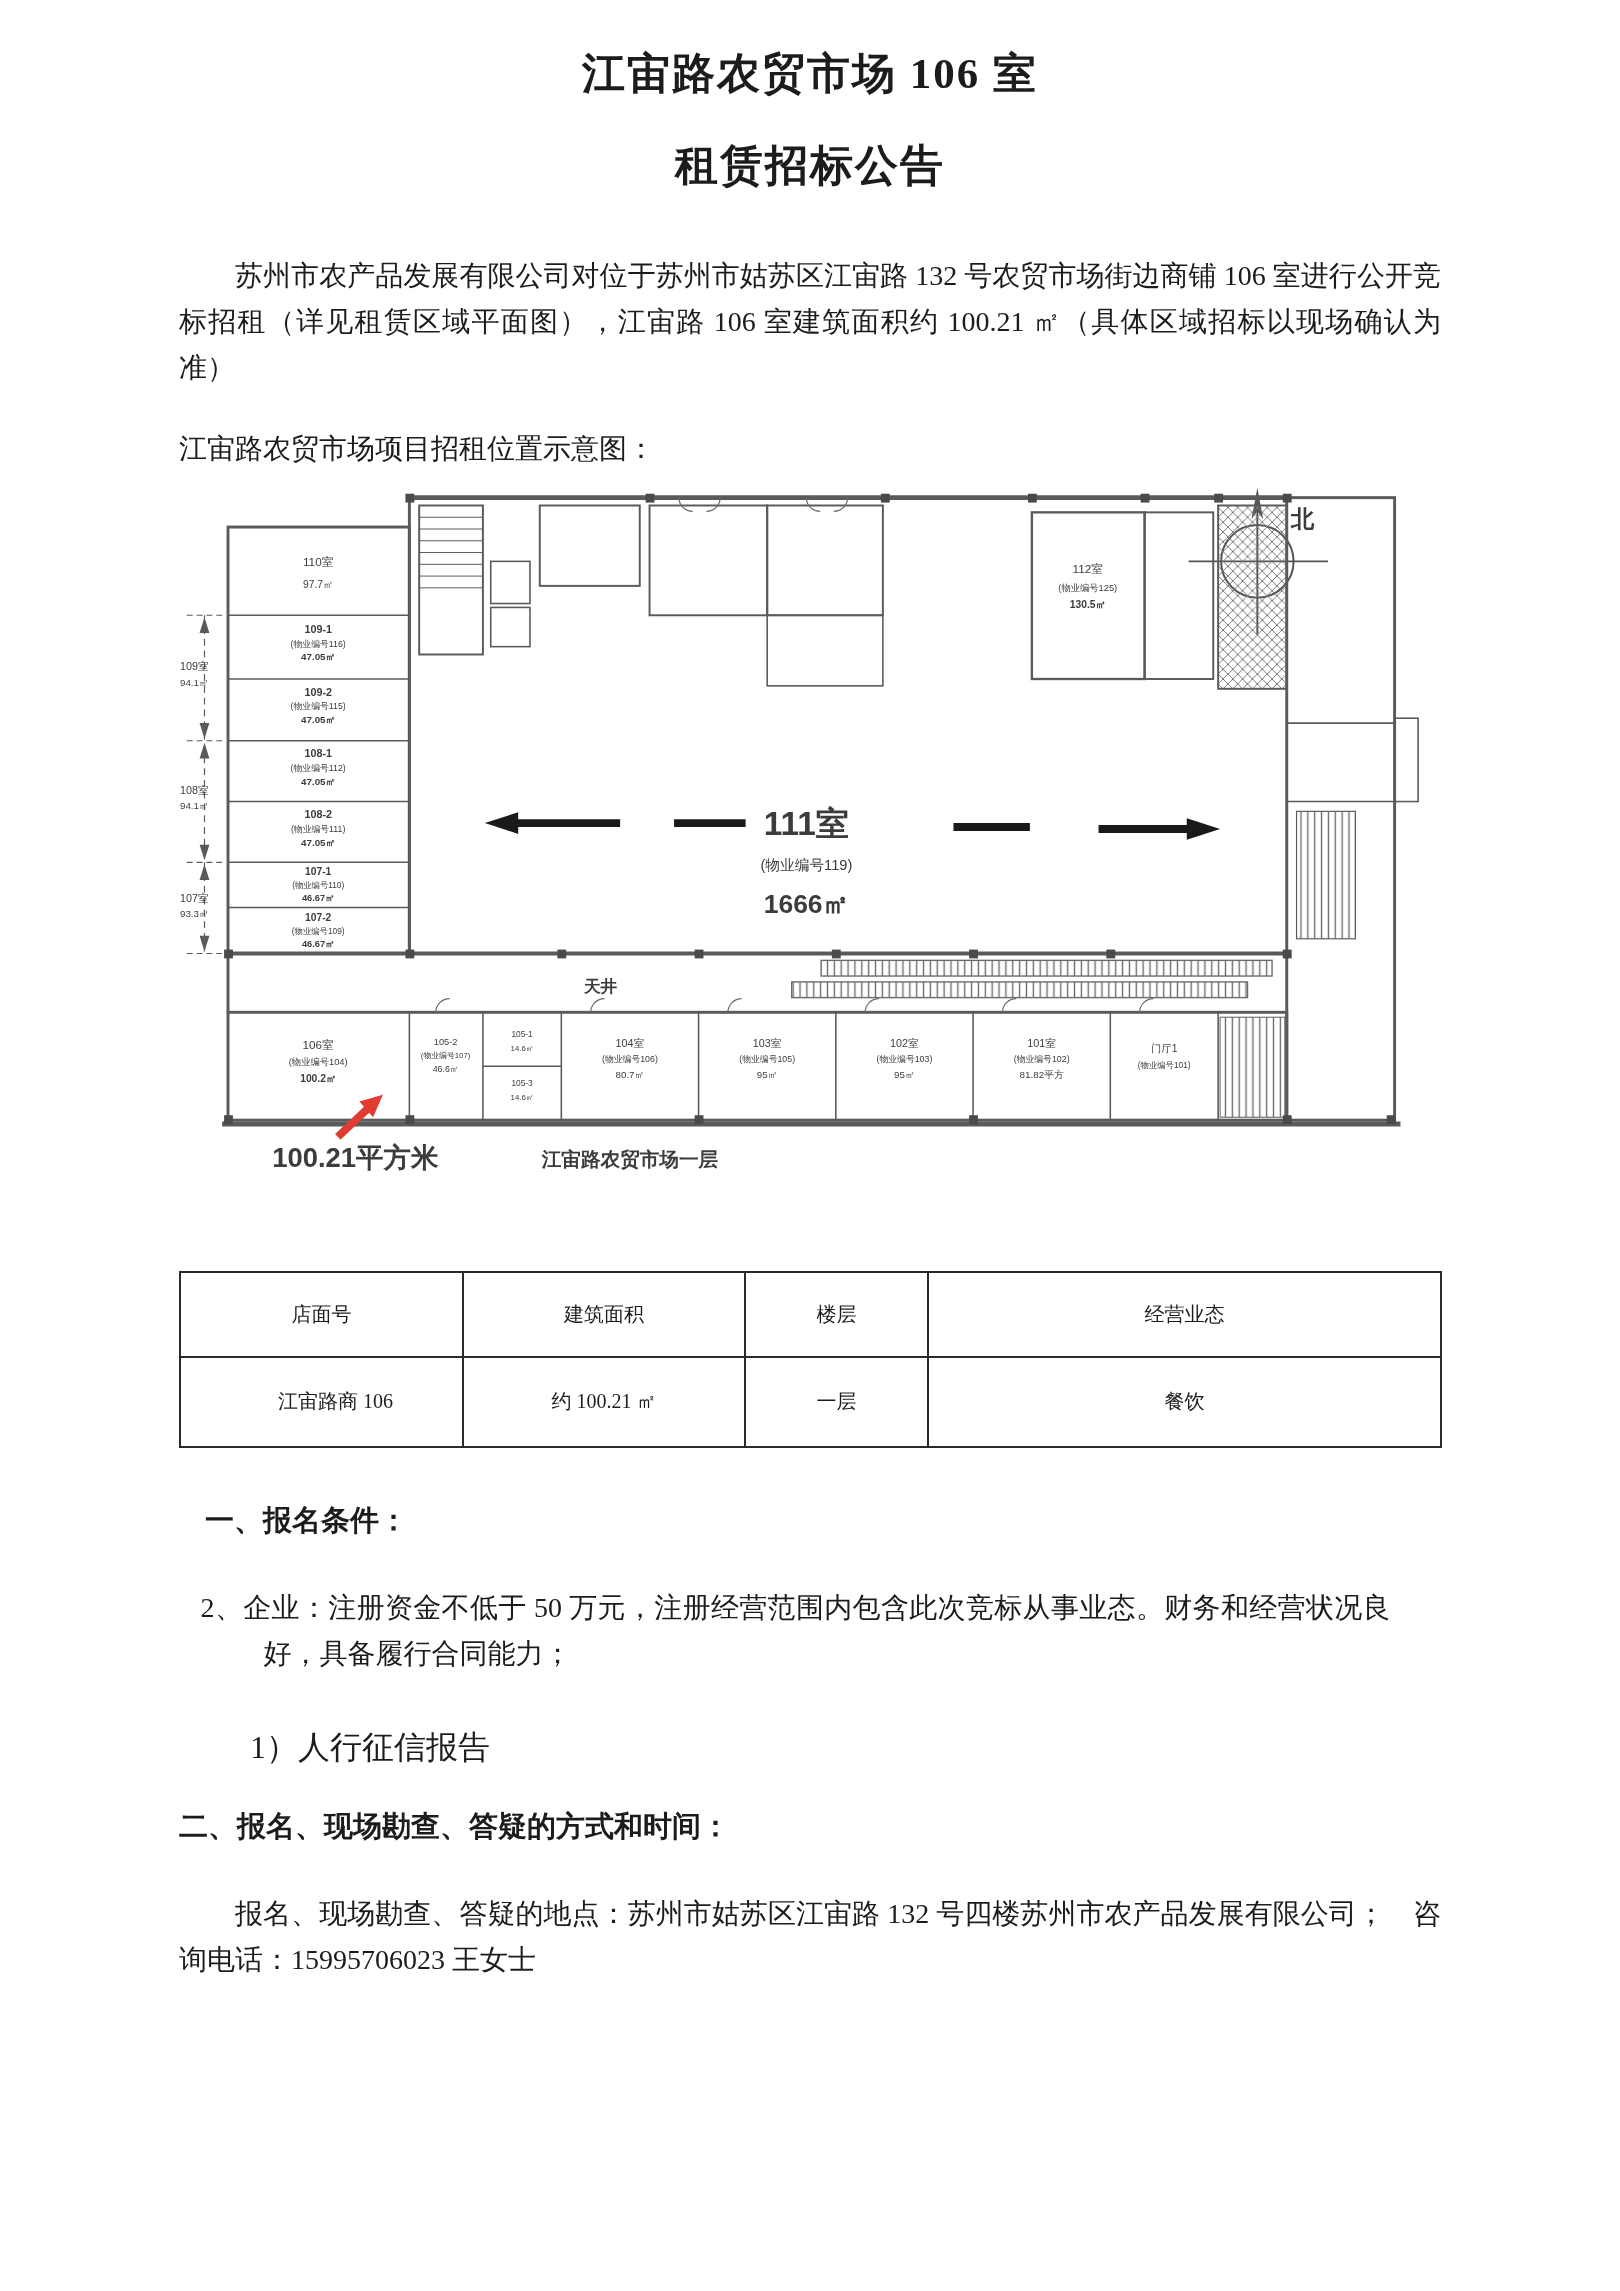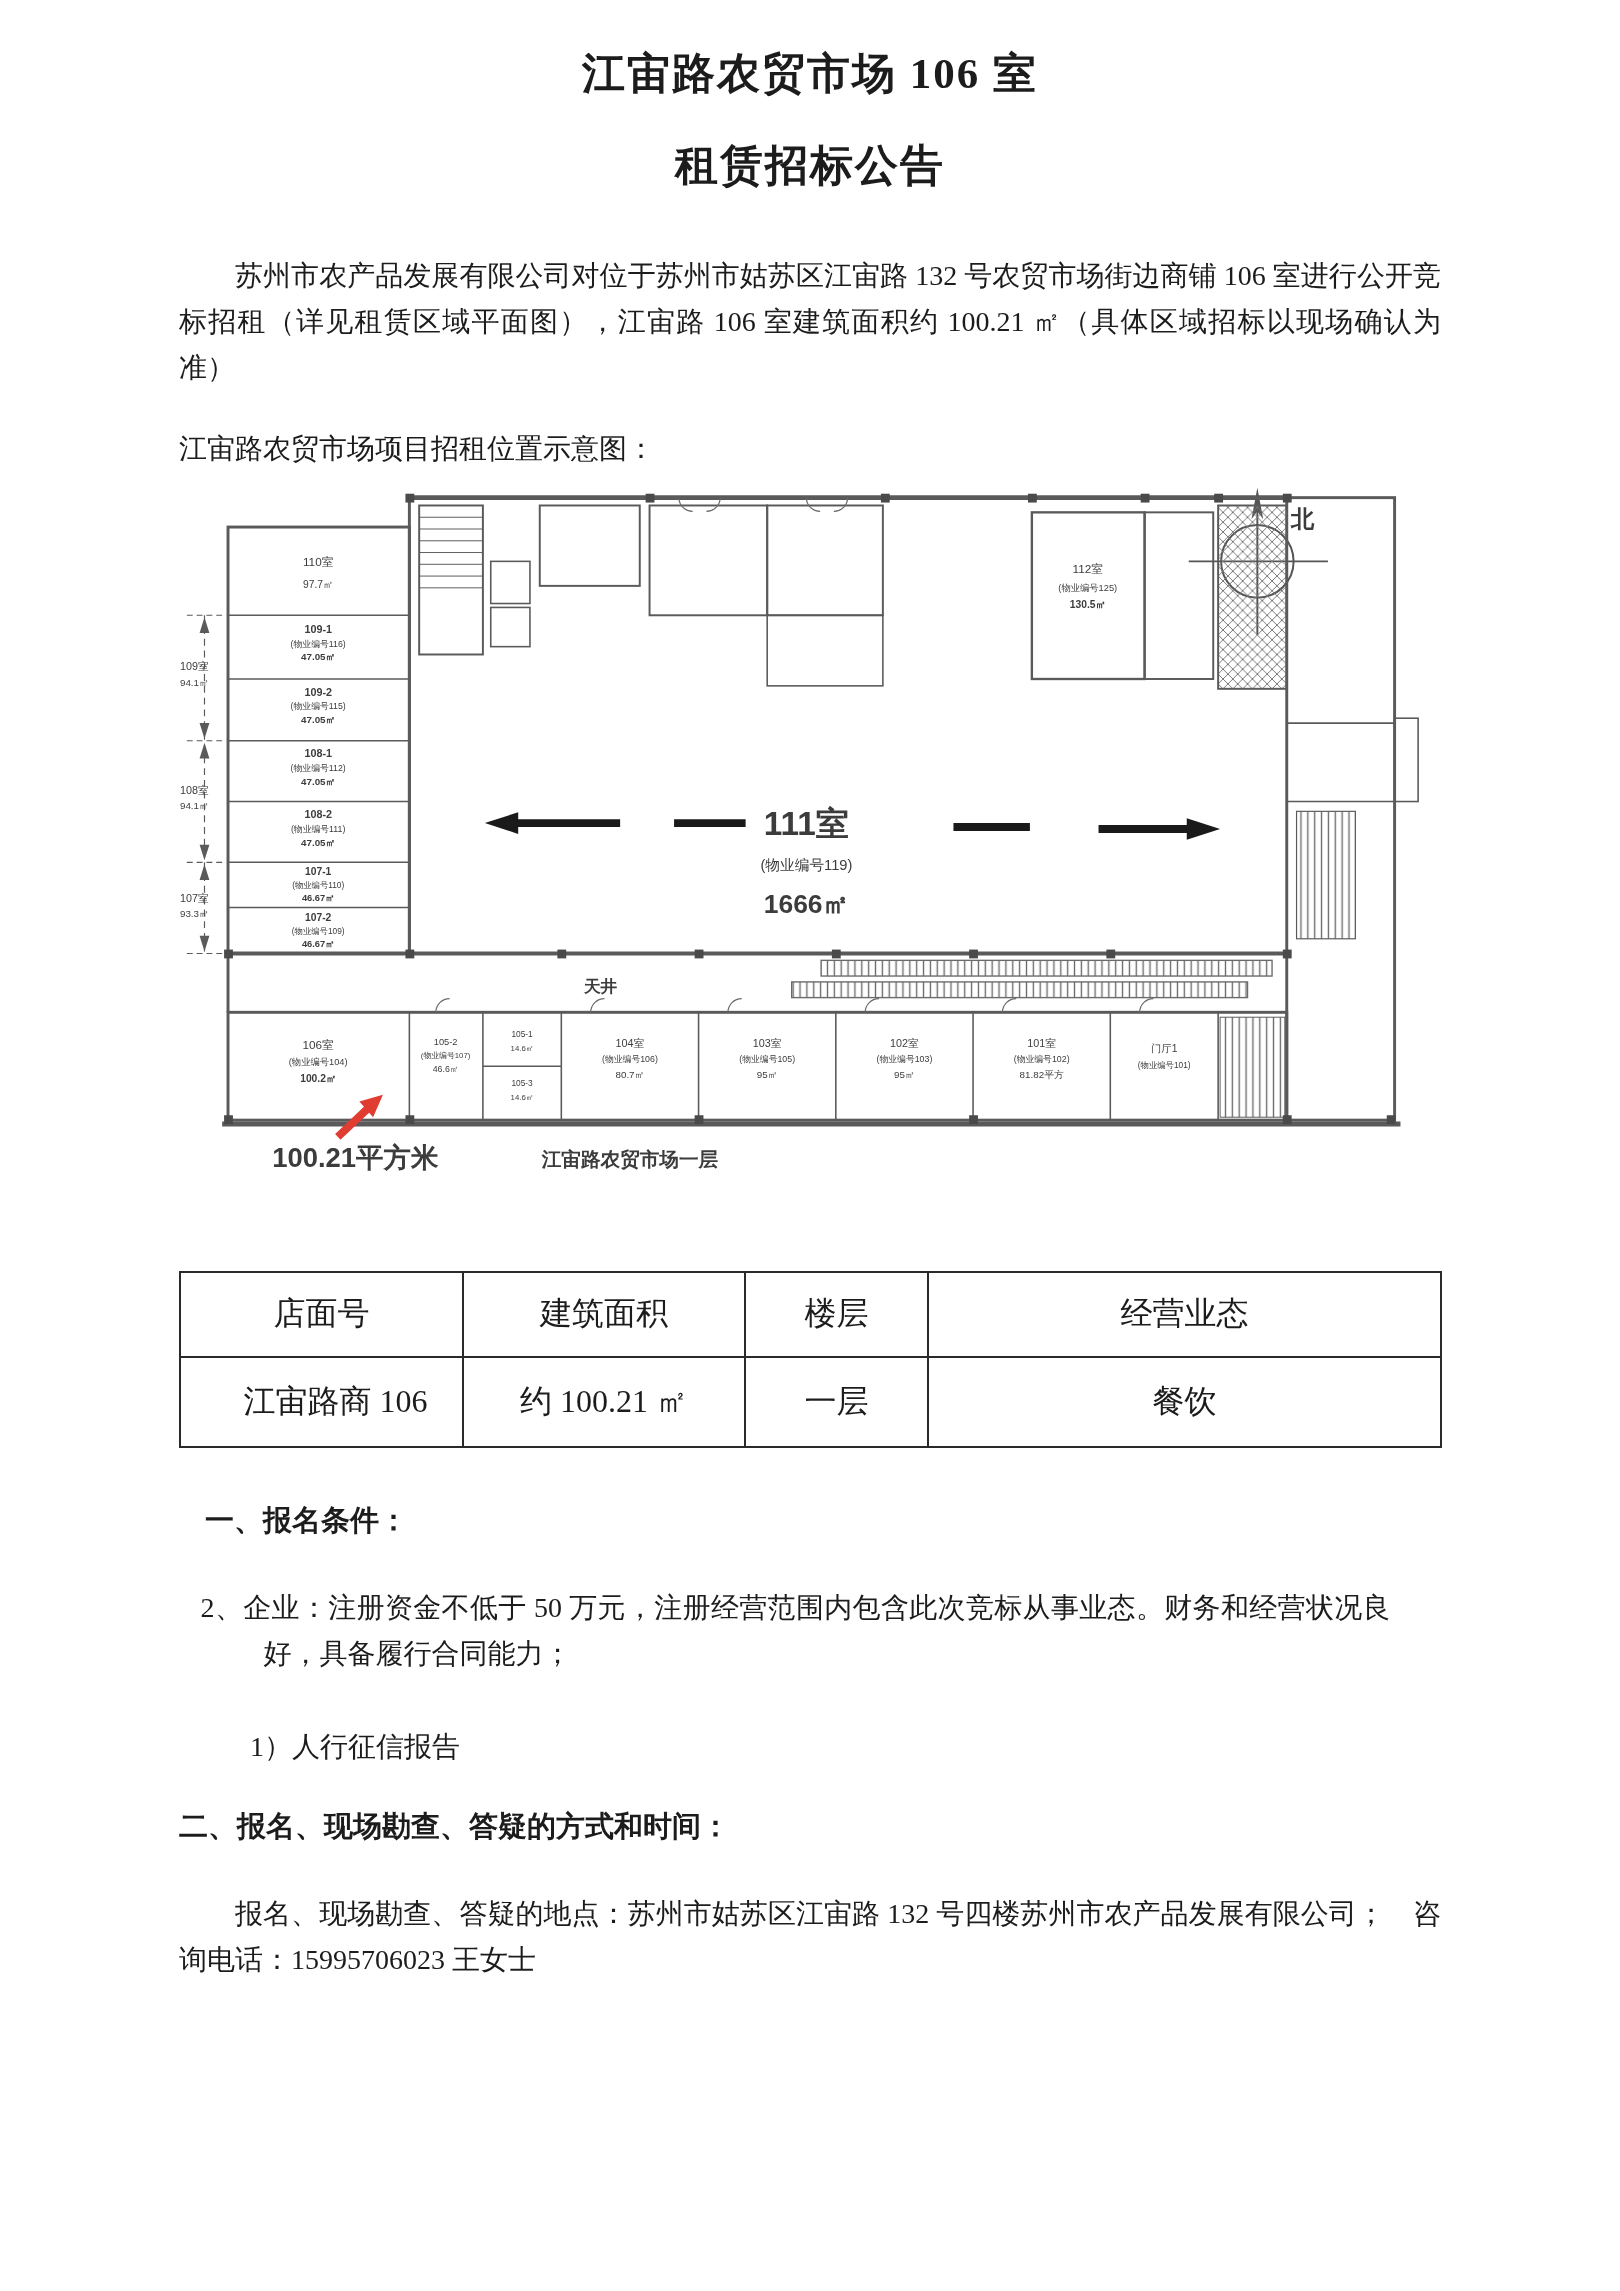--- a/index.html
+++ b/index.html
@@ -7,33 +7,33 @@
        font-family:"Liberation Serif","DejaVu Serif",serif;color:#1c1c1c;}
   .page{padding:45px 179px 0 179px;}
   .title{text-align:center;font-size:43px;font-weight:700;line-height:57px;margin:0 0 35px 0;
          font-family:"Liberation Serif","DejaVu Serif",serif;letter-spacing:2px;}
   .title.second{margin-bottom:59px;}
   .intro{font-size:28px;line-height:46px;text-indent:2em;text-align:justify;margin:0 0 35px 0;}
   .figlabel{font-size:28px;line-height:46px;margin:0 0 5.9px 0;}
   .figure{margin:0 0 88px 0;}
   svg text{font-family:"Liberation Sans","DejaVu Sans",sans-serif;fill:#3c3c3c;}
   table.shop{border-collapse:collapse;width:1261px;table-layout:fixed;margin:0 0 51px 0;}
-  table.shop th,table.shop td{border:2px solid #2a2a2a;font-weight:400;font-size:32px;
+  table.shop th,table.shop td{border:2px solid #2a2a2a;font-weight:400;font-size:20px;
         text-align:center;vertical-align:middle;}
   table.shop{border:2.9px solid #2a2a2a;}
   table.shop th{height:81px;}
   table.shop td{height:86px;text-align:center;}
   td.cell-left{text-align:left;padding-left:29px;}
   .sec-heading{font-family:"Liberation Sans","DejaVu Sans",sans-serif;font-weight:700;
         font-size:29px;line-height:43px;margin:0 0 43px 0;}
   .sec-heading.one{margin-left:26px;}
   .li{font-size:28px;line-height:46px;margin:0 0 47px 21.6px;padding-left:63px;text-indent:-63px;
       max-width:1127px;text-align:justify;}
   .li.short{margin-bottom:35px;}
-  .sub{font-size:28px;line-height:46px;margin:0 0 35px 71px;}
+  .sub{font-size:32px;line-height:46px;margin:0 0 35px 71px;}
   .sub.last{margin-bottom:27.4px;}
   .contact{font-size:28px;line-height:46px;text-indent:2em;margin:0;text-align:justify;}
 </style>
 </head>
 <body>
 
 <div class="page">
 
   <h1 class="title">江宙路农贸市场 106 室</h1>
   <h1 class="title second">租赁招标公告</h1>

